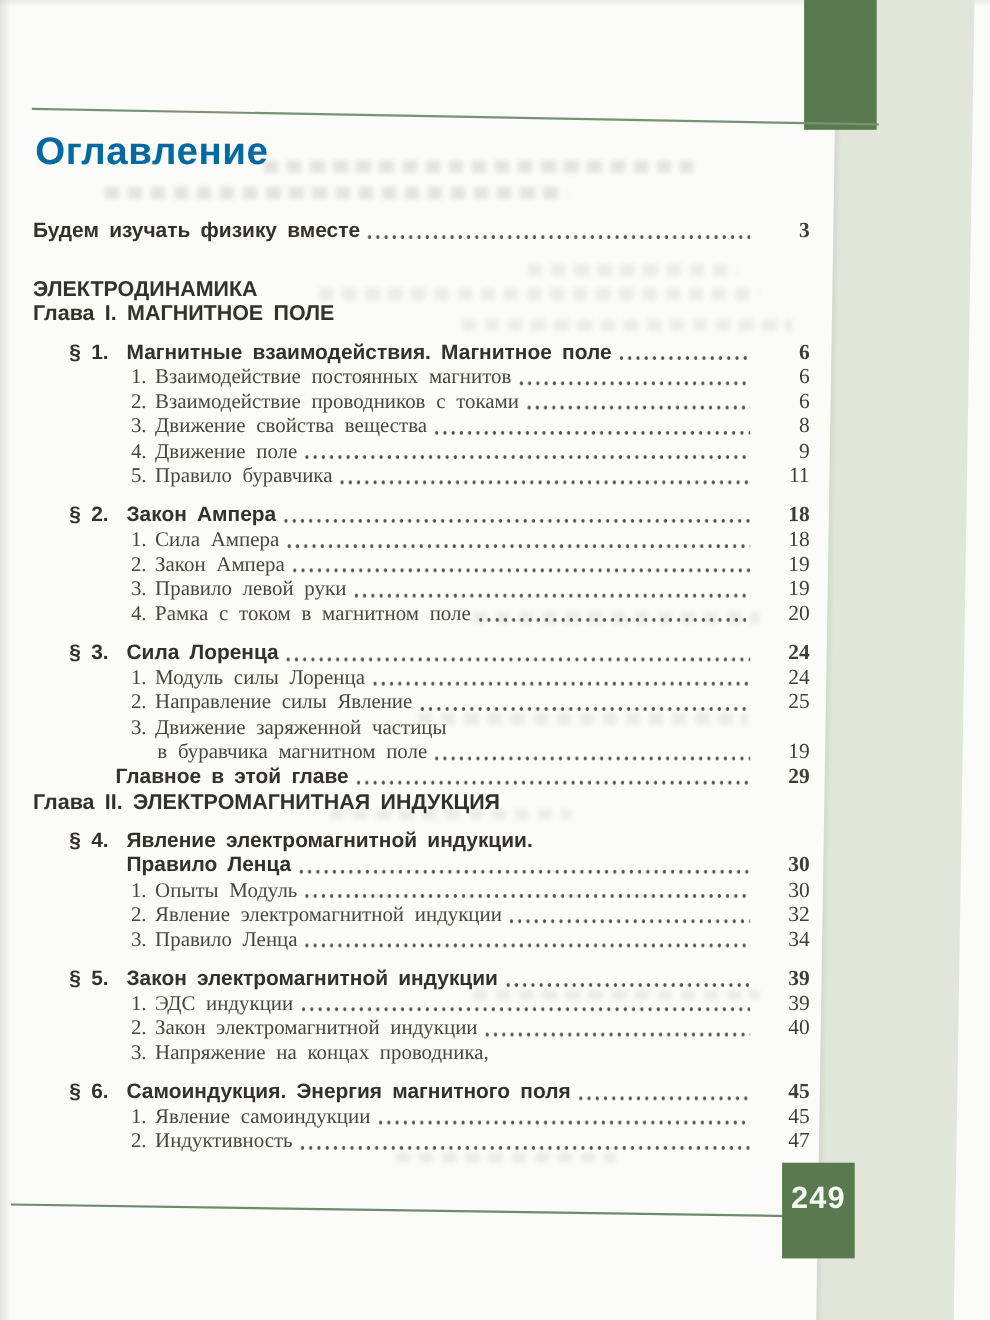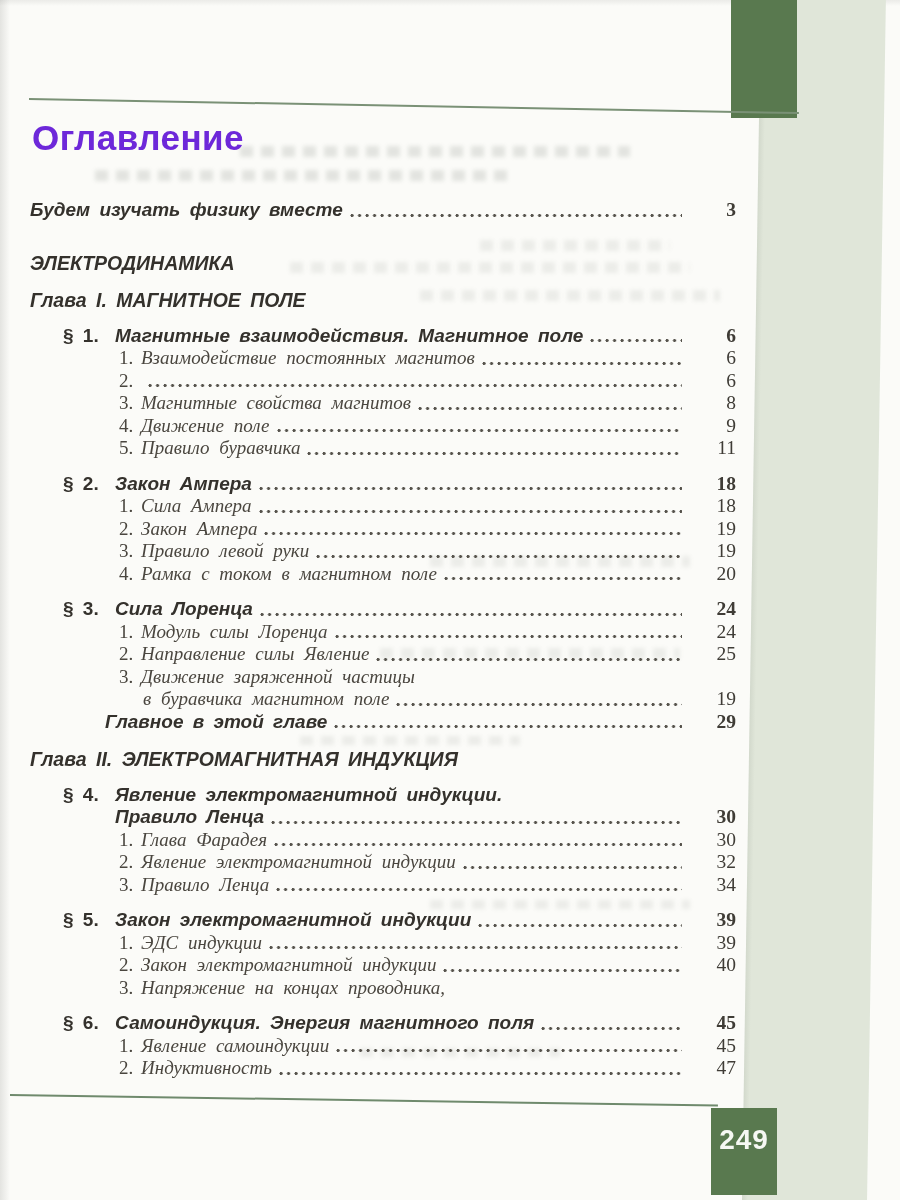--- a/index.html
+++ b/index.html
@@ -17,41 +17,41 @@
   
   .side-strip{position:absolute;left:761px;top:-8px;width:125px;height:1216px;
     background:#e0e6d9;transform:rotate(0.9deg);transform-origin:top center;}
   .side-strip-inner-shadow{position:absolute;left:0;top:0;width:6px;height:100%;
     background:linear-gradient(90deg,rgba(90,100,88,.10),rgba(90,100,88,0));}
 
   
   .corner-tab{position:absolute;left:731px;top:0;width:66px;height:118px;background:#59794f;}
 
   
-  .page-tab{position:absolute;left:711px;top:1108px;width:66px;height:87px;background:#59794f;
+  .page-tab{position:absolute;left:711px;top:1057px;width:66px;height:87px;background:#59794f;
     display:flex;justify-content:center;}
   .page-tab .num{color:#f6f8f3;font-weight:bold;font-size:28px;letter-spacing:1px;margin-top:16px;}
 
   
   .rule{position:absolute;height:2px;background:#7a9176;}
   .rule-top{left:29px;top:98px;width:770px;transform:rotate(1.05deg);transform-origin:left center;}
   .rule-bottom{left:10px;top:1094px;width:708px;transform:rotate(0.85deg);transform-origin:left center;
     background:#6f8a6d;}
 
   .page-title{position:absolute;left:32px;top:118px;
-    font-size:35px;font-weight:bold;color:#6d28d9;letter-spacing:.5px;}
+    font-size:35px;font-weight:bold;color:#0369a1;letter-spacing:.5px;}
 
   
   .toc{position:absolute;left:30px;top:199px;width:706px;}
   .row{display:flex;align-items:baseline;line-height:22.5px;font-size:19px;color:#38352f;}
-  .row .label{white-space:nowrap;font-style:italic;}
+  .row .label{white-space:nowrap;}
   .sans{font-family:"Liberation Sans",sans-serif;font-weight:bold;color:#34312c;word-spacing:4px;}
   .serif{font-family:"Liberation Serif",serif;color:#4a463f;word-spacing:5px;}
   .part{margin-top:30px;font-size:19.5px;}
-  .chapter{margin-top:15px;font-size:19.5px;}
+  .chapter{font-size:19.5px;}
   .section{margin-top:13px;padding-left:33px;}
   .section .marker{width:52px;flex:none;}
   .section-l2{padding-left:85px;}
   .sub{padding-left:89px;}
   .sub .marker{width:22px;flex:none;}
   .sub-l2{padding-left:113px;}
   .boldsub{padding-left:75px;}
   .leader{flex:1;align-self:flex-end;height:7px;margin:0 10px 3px 7px;
     background-image:radial-gradient(circle at 2px 3.5px,#56534c 1.35px,transparent 1.8px);
     background-size:7.5px 7px;background-repeat:repeat-x;background-position:left bottom;}
@@ -113,27 +113,28 @@
 
   <div class="row serif sub">
     <span class="marker">1.</span>
     <span class="label">Взаимодействие постоянных магнитов</span>
     <span class="leader"></span>
     <span class="pagenum">6</span>
   </div>
 
   <div class="row serif sub">
     <span class="marker">2.</span>
+    <span class="label">Взаимодействие проводников с токами</span>
     <span class="leader"></span>
     <span class="pagenum">6</span>
   </div>
 
   <div class="row serif sub">
     <span class="marker">3.</span>
-    <span class="label">Магнитные свойства магнитов</span>
+    <span class="label">Движение свойства вещества</span>
     <span class="leader"></span>
     <span class="pagenum">8</span>
   </div>
 
   <div class="row serif sub">
     <span class="marker">4.</span>
     <span class="label">Движение поле</span>
     <span class="leader"></span>
     <span class="pagenum">9</span>
   </div>
@@ -226,21 +227,21 @@
     <span class="label">Явление электромагнитной индукции.</span>
   </div>
   <div class="row sans section-l2">
     <span class="label">Правило Ленца</span>
     <span class="leader"></span>
     <span class="pagenum">30</span>
   </div>
 
   <div class="row serif sub">
     <span class="marker">1.</span>
-    <span class="label">Глава Фарадея</span>
+    <span class="label">Опыты Модуль</span>
     <span class="leader"></span>
     <span class="pagenum">30</span>
   </div>
 
   <div class="row serif sub">
     <span class="marker">2.</span>
     <span class="label">Явление электромагнитной индукции</span>
     <span class="leader"></span>
     <span class="pagenum">32</span>
   </div>

